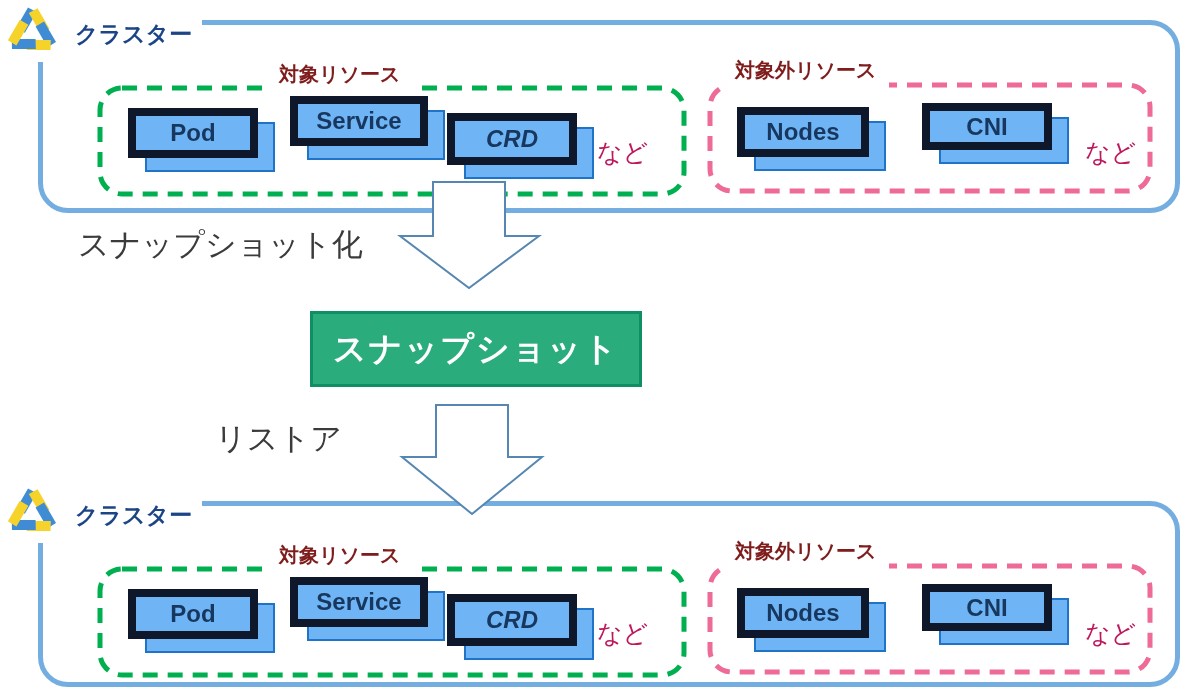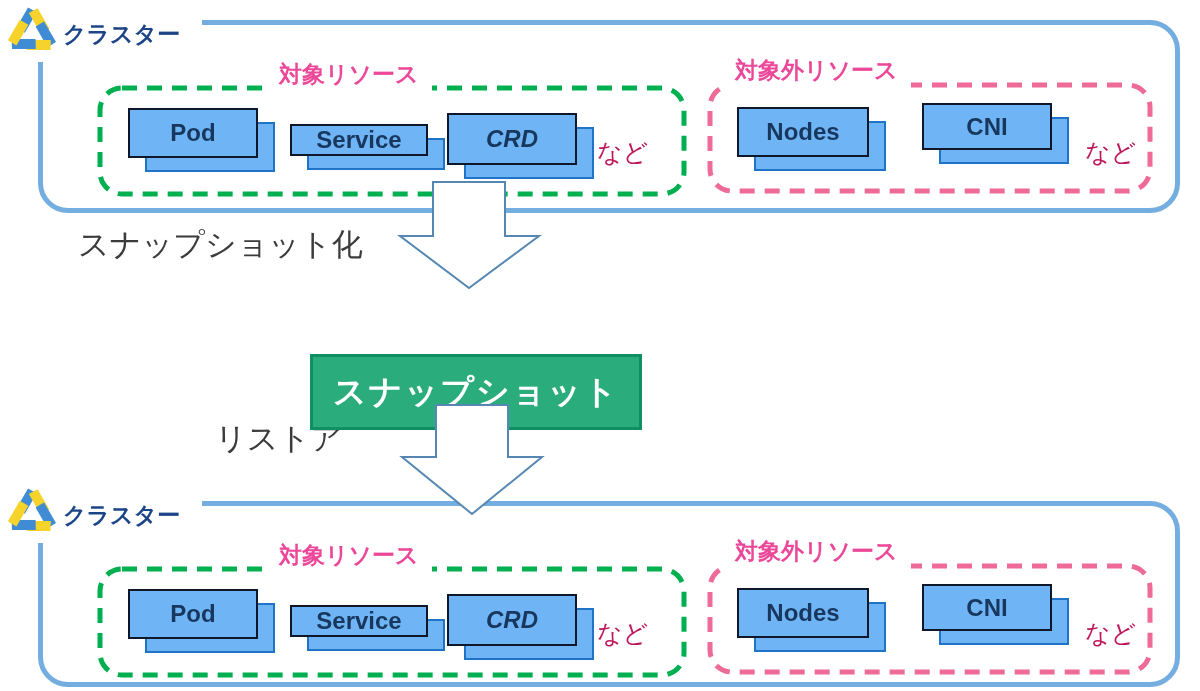--- a/index.html
+++ b/index.html
@@ -7,59 +7,59 @@
   #canvas{position:relative;width:1200px;height:691px;background:#ffffff;overflow:hidden;}
 
   
   .cluster{position:absolute;left:0;width:1200px;height:215px;}
   .cluster-a{top:0;}
   .cluster-b{top:481px;}
   .frame{position:absolute;left:38px;top:20px;width:1142px;height:193px;
          border:5px solid #74ADE0;border-radius:30px;box-sizing:border-box;z-index:1;}
   .cluster-b .frame{height:186px;}
   .label-block{position:absolute;left:4px;top:6px;width:198px;height:56px;background:#ffffff;
-               display:flex;align-items:center;gap:3px;z-index:2;}
+               display:flex;align-items:center;gap:15px;z-index:2;}
   .cluster-label{font-size:23px;font-weight:bold;color:#1C4587;white-space:nowrap;}
 
   
   .group-rect{position:absolute;z-index:1;}
   .grp-target{left:97px;top:85px;}
   .grp-excl{left:707px;top:82px;}
   .group-title{position:absolute;z-index:3;background:#ffffff;padding:0 13px;height:40px;line-height:40px;
-               font-size:23px;font-weight:bold;color:#ec4899;white-space:nowrap;}
+               font-size:20px;font-weight:bold;color:#7f1d1d;white-space:nowrap;}
   .title-target{left:266px;top:54px;}
   .title-excl{left:722px;top:50px;}
 
   
   .stack{position:absolute;z-index:2;}
   .stack .back{position:absolute;left:17px;top:14px;width:100%;height:100%;
                background:#6FB5F6;border:2px solid #2074C8;box-sizing:border-box;}
-  .stack .front{position:relative;width:100%;height:100%;background:#6FB5F6;border:2px solid #0f172a;
+  .stack .front{position:relative;width:100%;height:100%;background:#6FB5F6;border:8px solid #0f172a;
                 box-sizing:border-box;display:flex;align-items:center;justify-content:center;
                 font-size:24px;font-weight:bold;color:#17375E;}
   .pos-pod{left:128px;top:108px;width:130px;height:50px;}
-  .pos-service{left:290px;top:124px;width:138px;height:32px;}
+  .pos-service{left:290px;top:96px;width:138px;height:50px;}
   .pos-crd{left:447px;top:113px;width:130px;height:52px;font-style:italic;}
   .pos-nodes{left:737px;top:107px;width:132px;height:50px;}
   .pos-cni{left:922px;top:103px;width:130px;height:47px;}
   .suffix{position:absolute;z-index:2;font-size:25px;font-weight:normal;color:#be185d;}
   .suffix-target{left:597px;top:136px;}
   .suffix-excl{left:1085px;top:136px;}
 
   
   .flow-arrow{position:absolute;z-index:4;}
   #arrow-snapshot{left:395px;top:176px;}
   #arrow-restore{left:397px;top:400px;}
   .action-label{position:absolute;z-index:1;font-size:31px;color:#3B3B3B;white-space:nowrap;text-align:center;}
   #label-snapshotize{left:78px;top:224px;}
   #label-restore{left:215px;top:418px;}
   #snapshot-box{position:absolute;left:310px;top:311px;width:332px;height:76px;z-index:2;
                 background:#2BAC7C;border:3px solid #0F8F63;box-sizing:border-box;
                 display:flex;align-items:center;justify-content:center;
-                font-size:33px;font-weight:bold;letter-spacing:2px;color:#ffffff;white-space:nowrap;margin-top:43px;}
+                font-size:33px;font-weight:bold;letter-spacing:2px;color:#ffffff;white-space:nowrap;}
 </style>
 </head>
 <body>
 
 <div id="canvas">
 
   <div class="cluster cluster-a">
     <div class="frame"></div>
 
     <div class="label-block">

